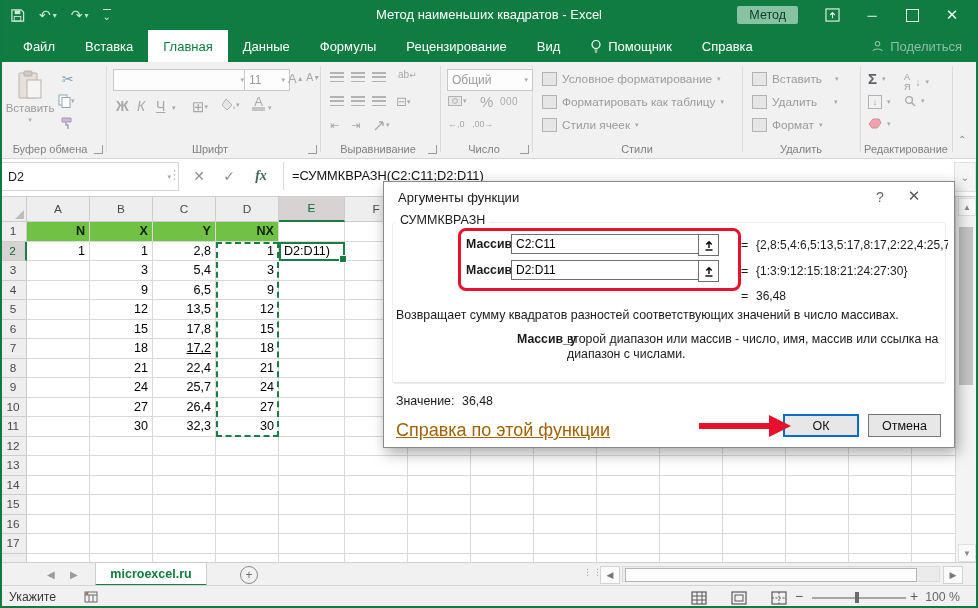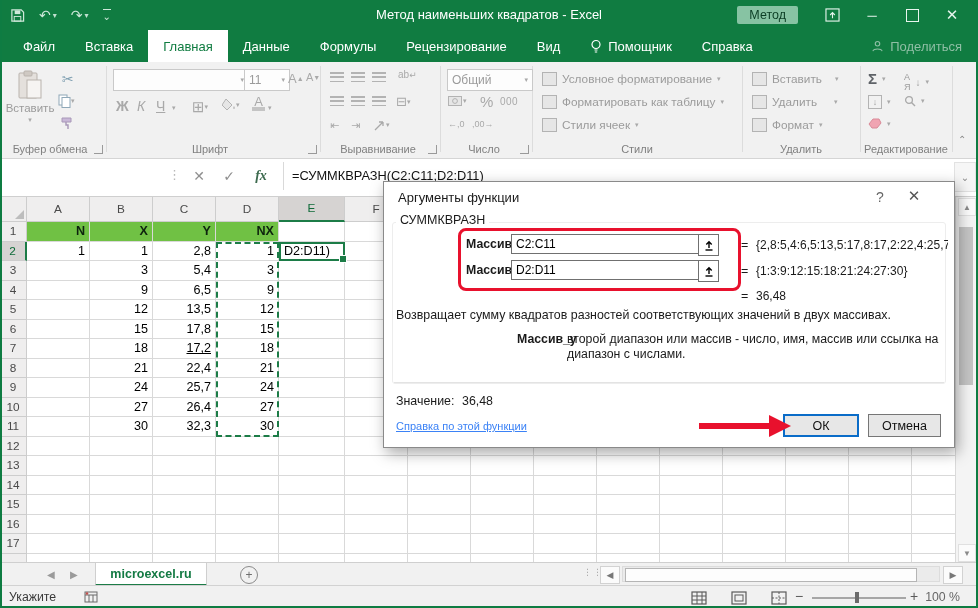--- a/index.html
+++ b/index.html
@@ -95,21 +95,21 @@
   .argpick{position:absolute;left:314px;width:19px;height:20px;border:1px solid #707070;background:#fff;display:flex;align-items:center;justify-content:center;}
   .argeq{position:absolute;left:357px;font-size:12.5px;}
   .argval{position:absolute;left:372px;width:192px;font-size:12px;white-space:nowrap;overflow:hidden;}
   .redbox{position:absolute;left:74px;top:46px;width:277px;height:57px;border:3px solid #E8112D;border-radius:8px;pointer-events:none;z-index:5;}
   .ddesc{position:absolute;left:12px;top:126px;width:545px;font-size:12.4px;}
   .dhelparg{position:absolute;left:133px;top:150px;font-weight:bold;font-size:12.3px;}
   .dhelptxt{position:absolute;left:183px;top:150px;width:372px;font-size:12.3px;line-height:15px;}
   .ddiv{position:absolute;left:10px;width:550px;height:1px;background:#E3E3E3;}
   .dvallbl{position:absolute;left:12px;top:212px;font-size:12.4px;}
   .dval{position:absolute;left:78px;top:212px;font-size:12.4px;}
-  .dlink{position:absolute;left:12px;top:238px;color:#3b82f6;text-decoration:underline;font-size:11px;}
+  .dlink{position:absolute;left:12px;top:238px;color:#a16207;text-decoration:underline;font-size:18px;}
   .okbtn{position:absolute;left:399px;top:232px;width:76px;height:23px;background:#E7E7E7;border:2px solid #0A6CC8;
          display:flex;align-items:center;justify-content:center;font-size:12.5px;color:#111;box-sizing:border-box;}
   .cancelbtn{position:absolute;left:484px;top:232px;width:73px;height:23px;background:#E7E7E7;border:1px solid #767676;
          display:flex;align-items:center;justify-content:center;font-size:12.5px;color:#111;box-sizing:border-box;}
   .arrowshaft{position:absolute;left:315px;top:241px;width:72px;height:6px;background:#E8112D;z-index:6;}
   .arrowhead{position:absolute;left:385px;top:233px;width:0;height:0;border-left:22px solid #E8112D;border-top:11px solid transparent;border-bottom:11px solid transparent;z-index:6;}
   svg{display:block;}
 </style>
 </head>
 <body>
@@ -369,20 +369,24 @@
         <path d="M5 1h6l2 4-4 5H4L1 6z" fill="#F0A4B2" stroke="#D98A98"></path>
       </svg>
       <span class="dd8">▾</span>
   </div>
   <div class="glabel" style="left:858px;width:96px">Редактирование</div>
 
   <div class="abs" style="left:958px;top:72px;color:#8A8A8A;font-size:10px">⌃</div>
 </div>
 
 <div class="fxbar">
+  <div class="namebox">
+      <span>D2</span>
+      <span class="dd8">▾</span>
+    </div>
   <div class="fxdots">⋮</div>
   <div class="fxbtn" style="left:186px">✕</div>
   <div class="fxbtn" style="left:216px">✓</div>
   <div class="fxbtn" style="left:248px;font-style:italic;font-family:'Liberation Serif',serif;color:#3d6b4f;font-weight:bold">fx</div>
   <div class="fxsep"></div>
   <div class="fxtext">=СУММКВРАЗН(C2:C11;D2:D11)</div>
   <div class="fxchev">⌄</div>
 </div>
 
 <div id="grid">
@@ -728,21 +732,21 @@
       </svg>
   </div>
   <div class="argeq" style="top:82px">=</div>
   <div class="argval" style="top:82px">{1:3:9:12:15:18:21:24:27:30}</div>
 
   <div class="redbox"></div>
 
   <div class="argeq" style="top:107px">=</div>
   <div class="argval" style="top:107px">36,48</div>
 
-  <div class="ddesc">Возвращает сумму квадратов разностей соответствующих значений в двух массивах.</div>
+  <div class="ddesc">Возвращает сумму квадратов разностей соответствующих значений в число массивах.</div>
   <div class="dhelparg">Массив_у</div>
   <div class="dhelptxt">второй диапазон или массив - число, имя, массив или ссылка на диапазон с числами.</div>
 
   <div class="ddiv" style="top:200px"></div>
   <div class="dvallbl">Значение:</div>
   <div class="dval">36,48</div>
 
   <a class="dlink" href="#">Справка по этой функции</a>
   <div class="okbtn">ОК</div>
   <div class="cancelbtn">Отмена</div>

